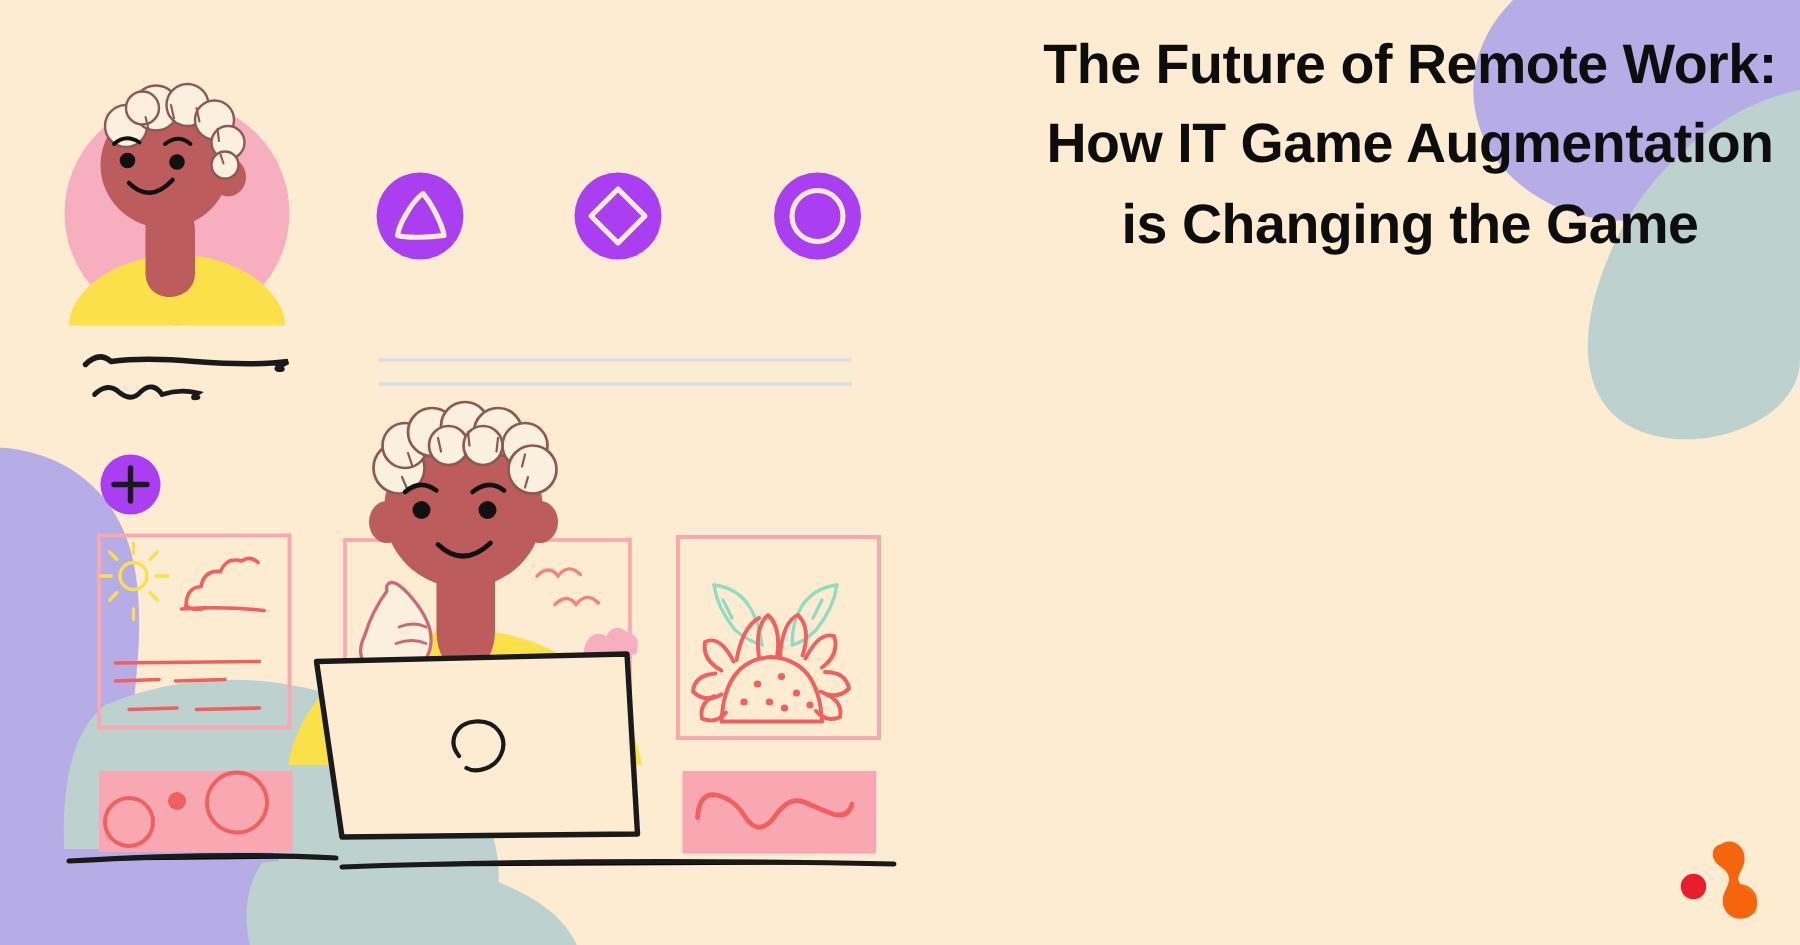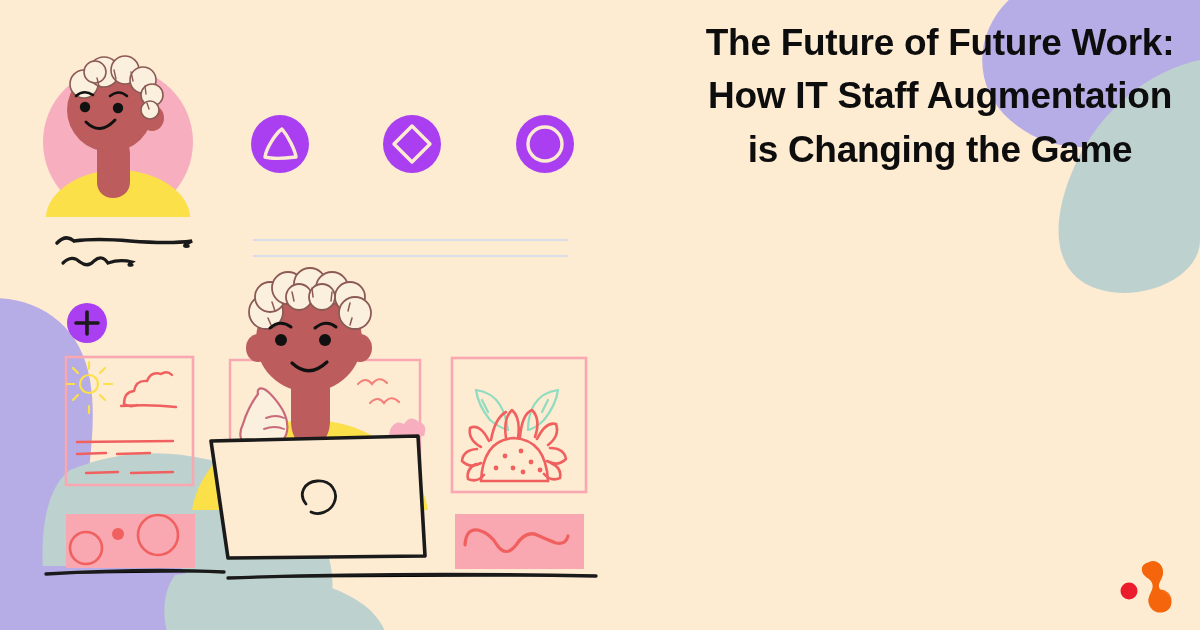--- a/index.html
+++ b/index.html
@@ -269,21 +269,21 @@
              C 330 512, 318 516, 311 512" fill="none" stroke="#1A1A1A" stroke-width="2.8" stroke-linecap="round"></path>
     <g stroke="#1A1A1A" stroke-width="3.4" stroke-linecap="round">
       <path d="M46 574 Q150 568, 224 572"></path>
       <path d="M228 578 Q400 572, 596 576"></path>
     </g>
   </svg>
 
 </div>
 
 <div id="title-block">
-  <div class="title-text">The Future of Future Work: How IT Staff Augmentation is Changing the Game</div>
+  <div class="title-text">The Future of Remote Work: How IT Game Augmentation is Changing the Game</div>
 </div>
 
 <svg id="brand-logo" viewBox="0 0 72 64" aria-hidden="true">
   <circle cx="17" cy="39" r="8.5" fill="#EB1D2D"></circle>
   <path d="M38 10 C 46 8, 52 14, 51 22 C 50 28, 46 31, 47 35
            C 48 40, 55 40, 58 46 C 62 54, 56 61, 48 60
            C 40 59, 35 52, 37 45 C 39 39, 42 36, 40 31
            C 38 26, 31 25, 30 19 C 29 13, 33 11, 38 10 Z" fill="#F4650C"></path>
   <circle cx="48" cy="49" r="11.5" fill="#F4650C" opacity="0.92"></circle>
   <circle cx="41" cy="18" r="9" fill="#F4650C"></circle>

